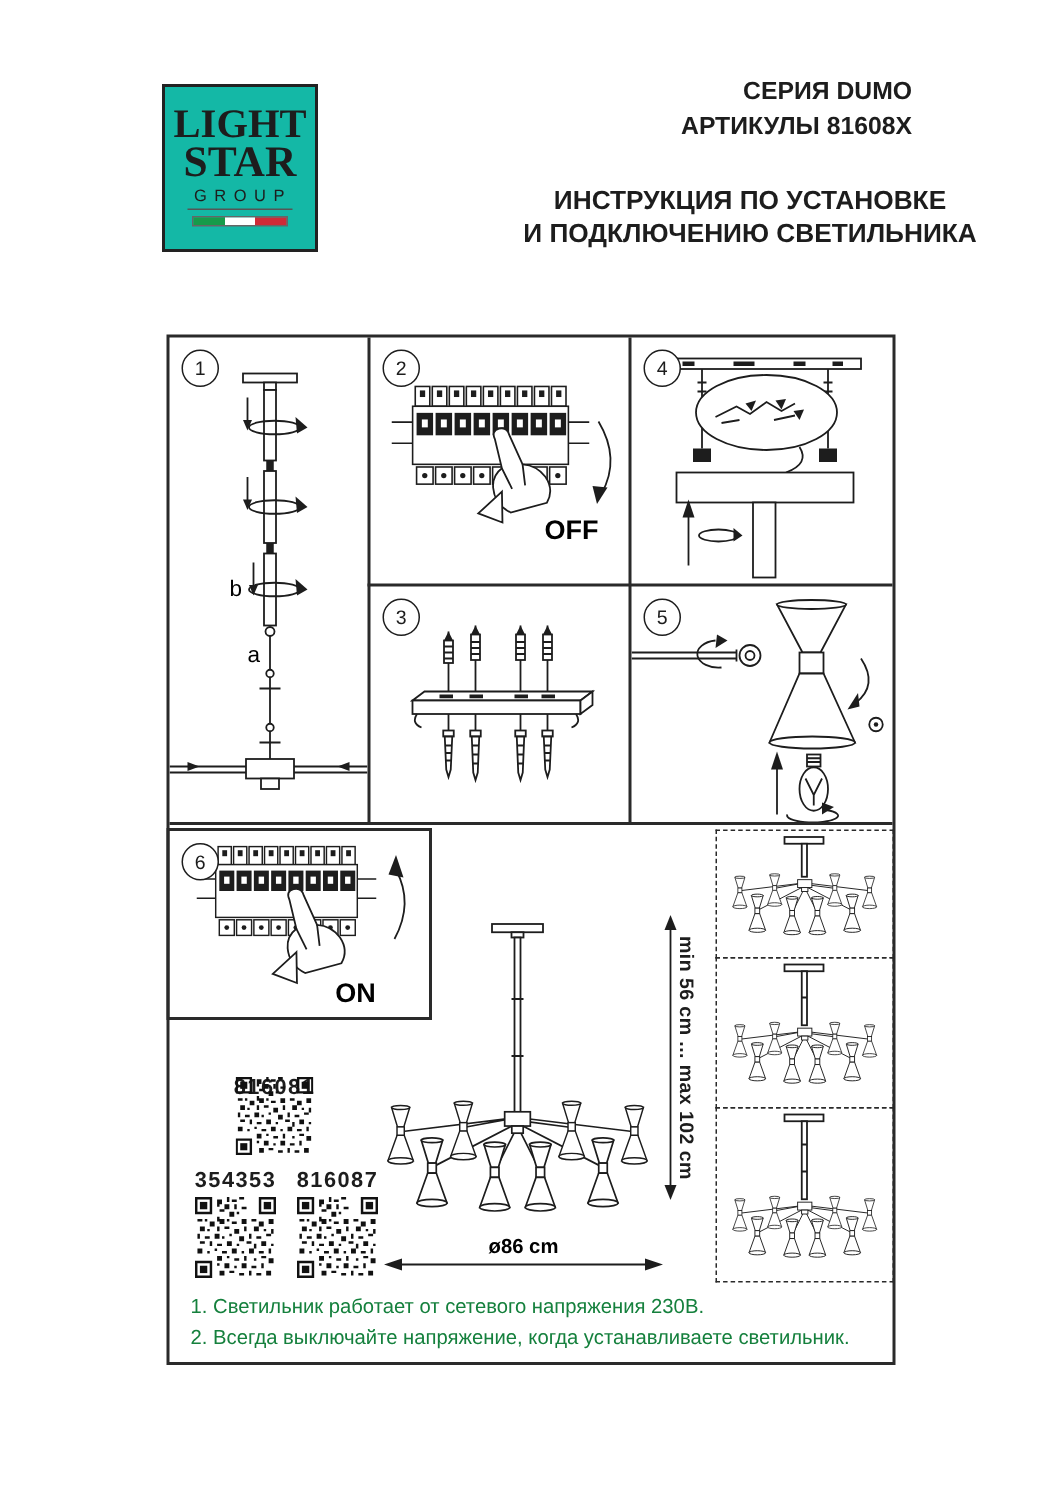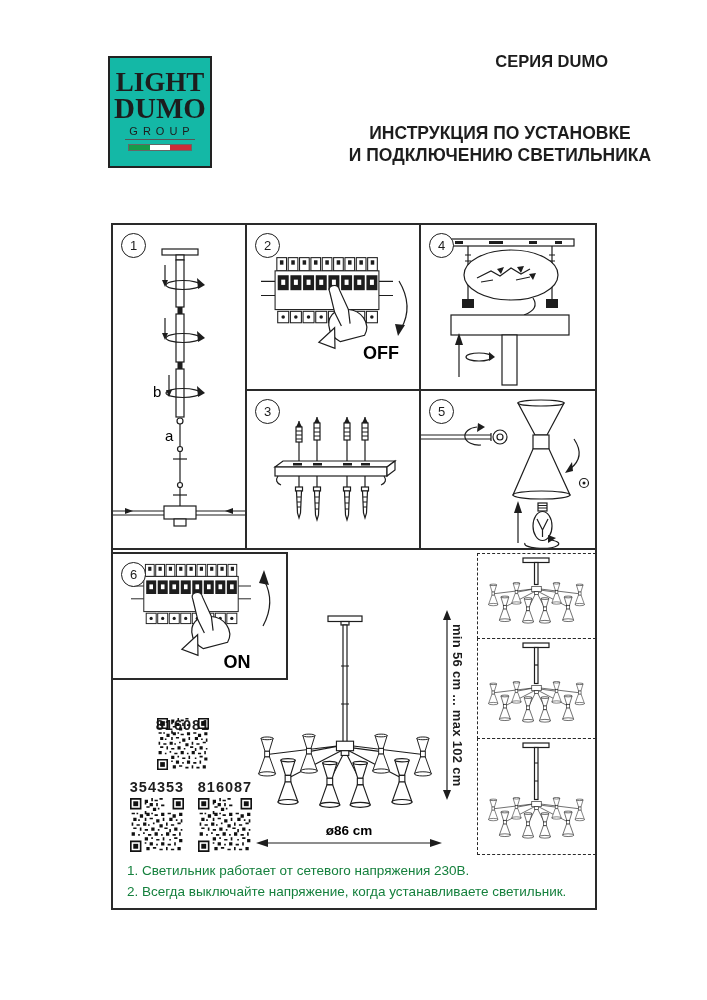--- a/index.html
+++ b/index.html
@@ -148,31 +148,32 @@
             <rect x="28" y="2" width="3" height="3"></rect>
             <rect x="2" y="28" width="3" height="3"></rect>
           <path d="M9,1h2v2h-2z M13,0h1v2h-1z M15,1h2v1h-2z M18,0h2v1h-2z M9,3h1v1h-1z M12,3h2v2h-2z M16,3h1v2h-1z M19,4h2v1h-2z M10,5h2v1h-2z M14,6h2v2h-2z M17,6h1v1h-1z M9,8h1v2h-1z M1,9h2v1h-2z M4,9h1v1h-1z M6,10h2v2h-2z M10,9h2v2h-2z M13,9h1v1h-1z M15,10h2v1h-2z M19,9h2v2h-2z M23,9h2v1h-2z M26,10h2v2h-2z M30,9h2v2h-2z M2,12h2v2h-2z M5,13h1v1h-1z M9,12h1v2h-1z M12,12h2v1h-2z M16,13h2v2h-2z M20,12h1v2h-1z M24,12h2v2h-2z M28,13h1v1h-1z M31,13h1v2h-1z M1,15h1v2h-1z M4,16h2v1h-2z M8,15h2v2h-2z M11,16h1v1h-1z M14,15h1v1h-1z M18,16h2v2h-2z M22,15h1v2h-1z M25,16h2v1h-2z M29,15h2v1h-2z M2,18h2v1h-2z M6,18h1v2h-1z M9,19h2v1h-2z M13,18h2v2h-2z M17,19h1v1h-1z M21,18h2v1h-2z M24,19h1v2h-1z M27,18h2v2h-2z M31,19h1v1h-1z M1,21h2v2h-2z M5,22h1v1h-1z M8,21h1v1h-1z M11,22h2v1h-2z M15,21h2v2h-2z M19,22h1v1h-1z M22,21h2v2h-2z M26,22h2v1h-2z M30,21h1v2h-1z M9,24h2v2h-2z M13,24h1v1h-1z M16,25h2v1h-2z M20,24h1v2h-1z M24,25h1v1h-1z M27,24h2v1h-2z M30,25h2v2h-2z M9,27h1v1h-1z M12,27h2v2h-2z M16,28h1v1h-1z M19,27h2v2h-2z M23,28h2v1h-2z M27,27h1v2h-1z M10,30h2v2h-2z M14,30h2v1h-2z M18,31h2v1h-2z M22,30h1v2h-1z M25,31h2v1h-2z M29,30h2v2h-2z"></path>
         </g>
       </symbol>
     </defs>
   </svg>
 
   <div class="abs logo">
     <div class="l1">LIGHT</div>
-    <div class="l2">DUMO</div>
+    <div class="l2">STAR</div>
     <div><span class="l3">GROUP</span></div>
     <div class="flagbar">
       <div style="background:#169b4a"></div>
         <div style="background:#fff"></div>
         <div style="background:#ce2b37"></div>
     </div>
   </div>
 
   <div class="abs hdr-top">
     <div>СЕРИЯ DUMO</div>
+    <div>АРТИКУЛЫ 81608X</div>
   </div>
   <div class="abs hdr-title">
     <div>ИНСТРУКЦИЯ ПО УСТАНОВКЕ</div>
     <div>И ПОДКЛЮЧЕНИЮ СВЕТИЛЬНИКА</div>
   </div>
 
   <div class="abs frame" style="left:111px;top:223px;width:486px;height:687px;"></div>
   <div class="abs gline" style="left:245px;top:225px;width:2px;height:324px;"></div>
   <div class="abs gline" style="left:419px;top:225px;width:2px;height:324px;"></div>
   <div class="abs gline" style="left:245px;top:389px;width:350px;height:2px;"></div>

